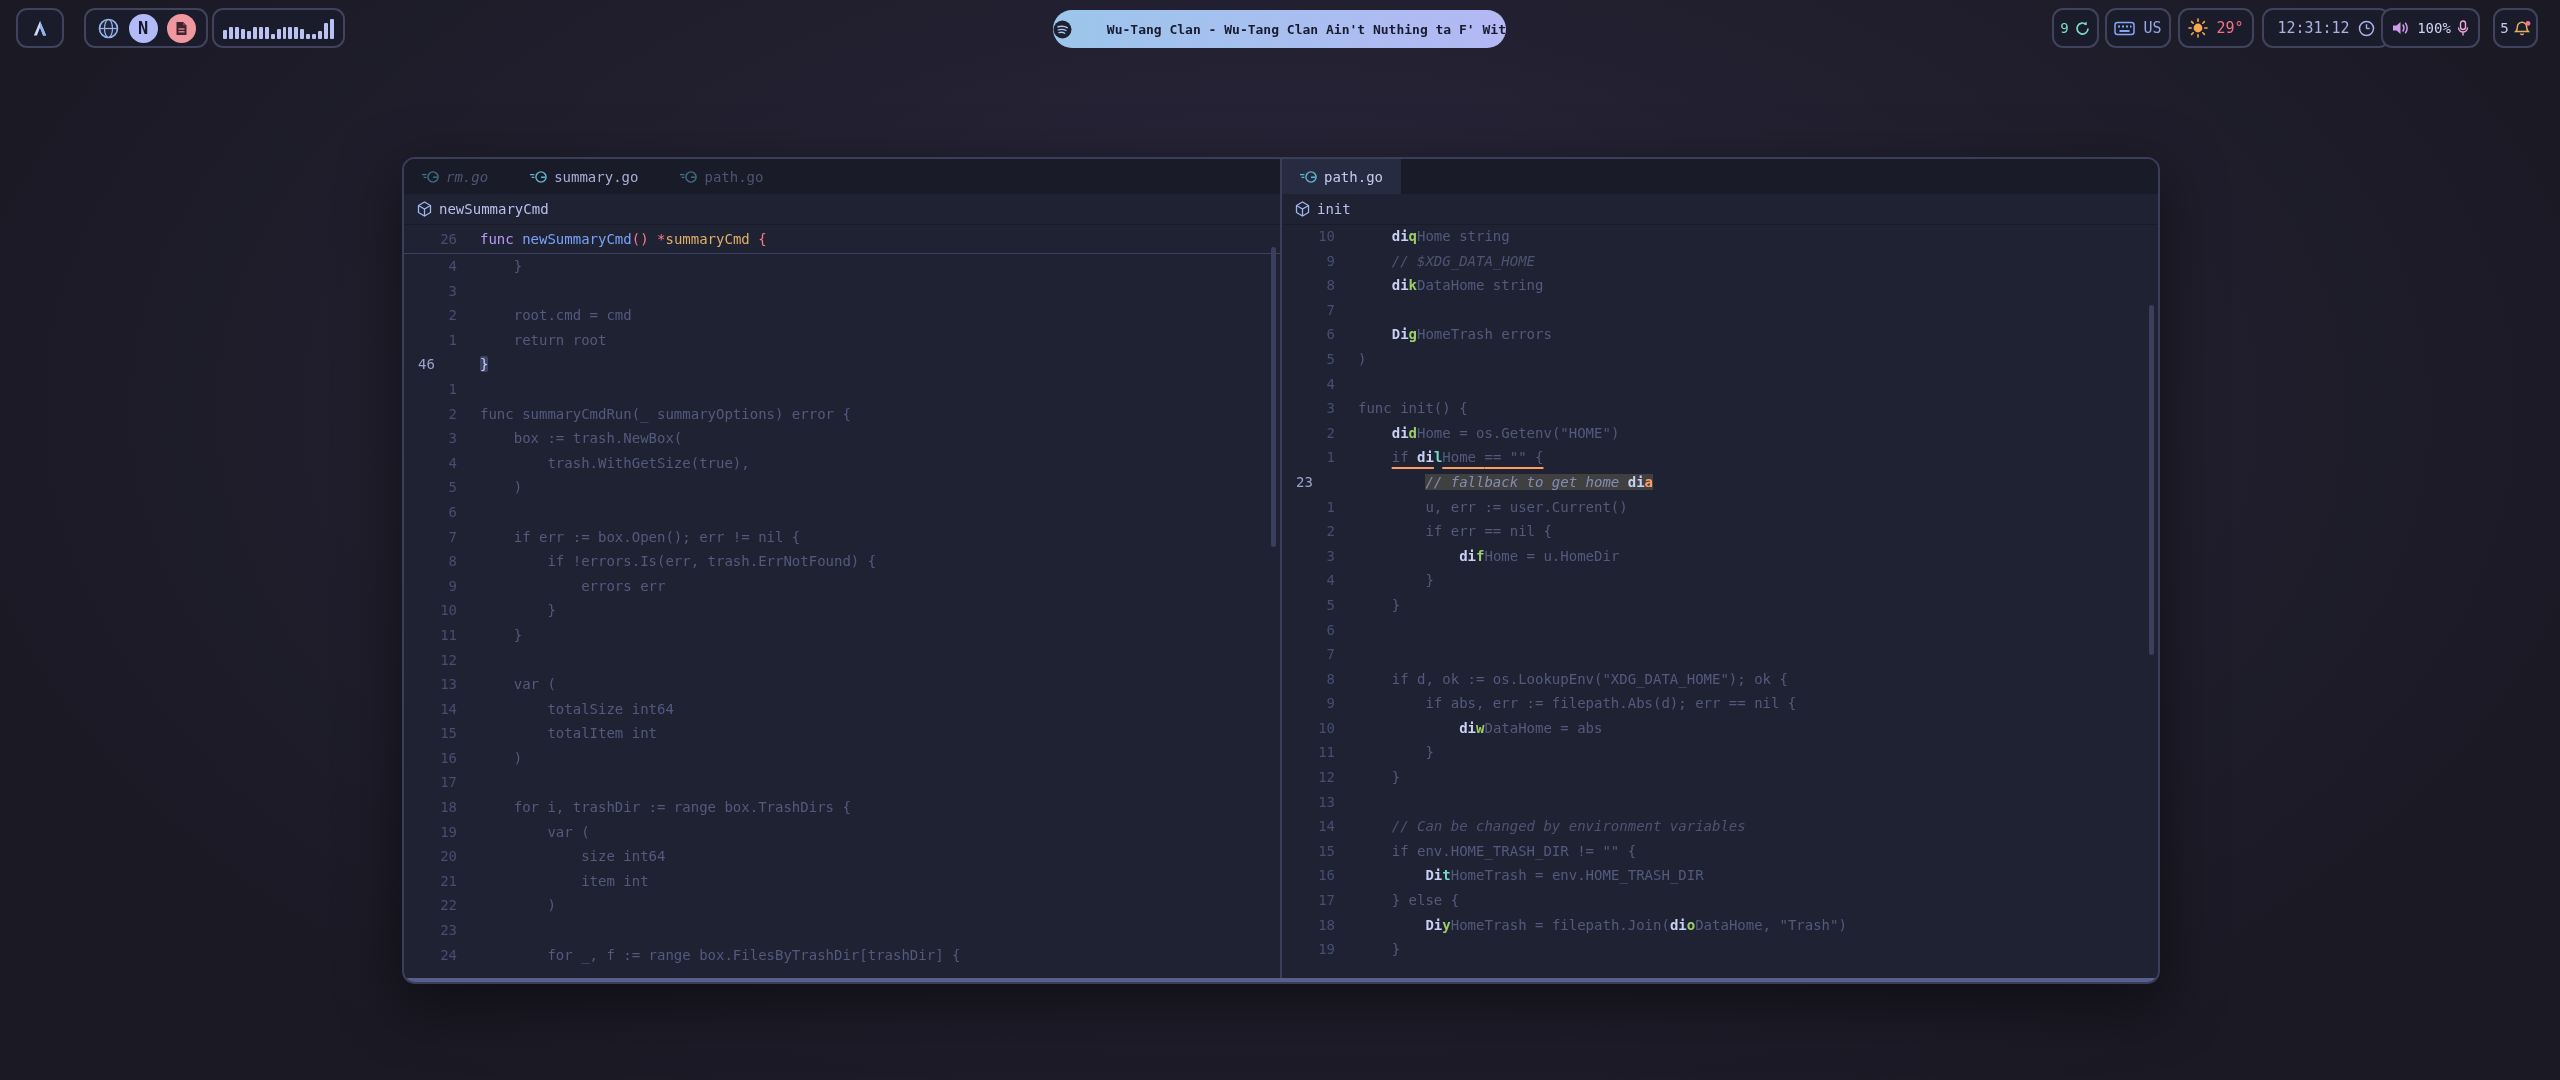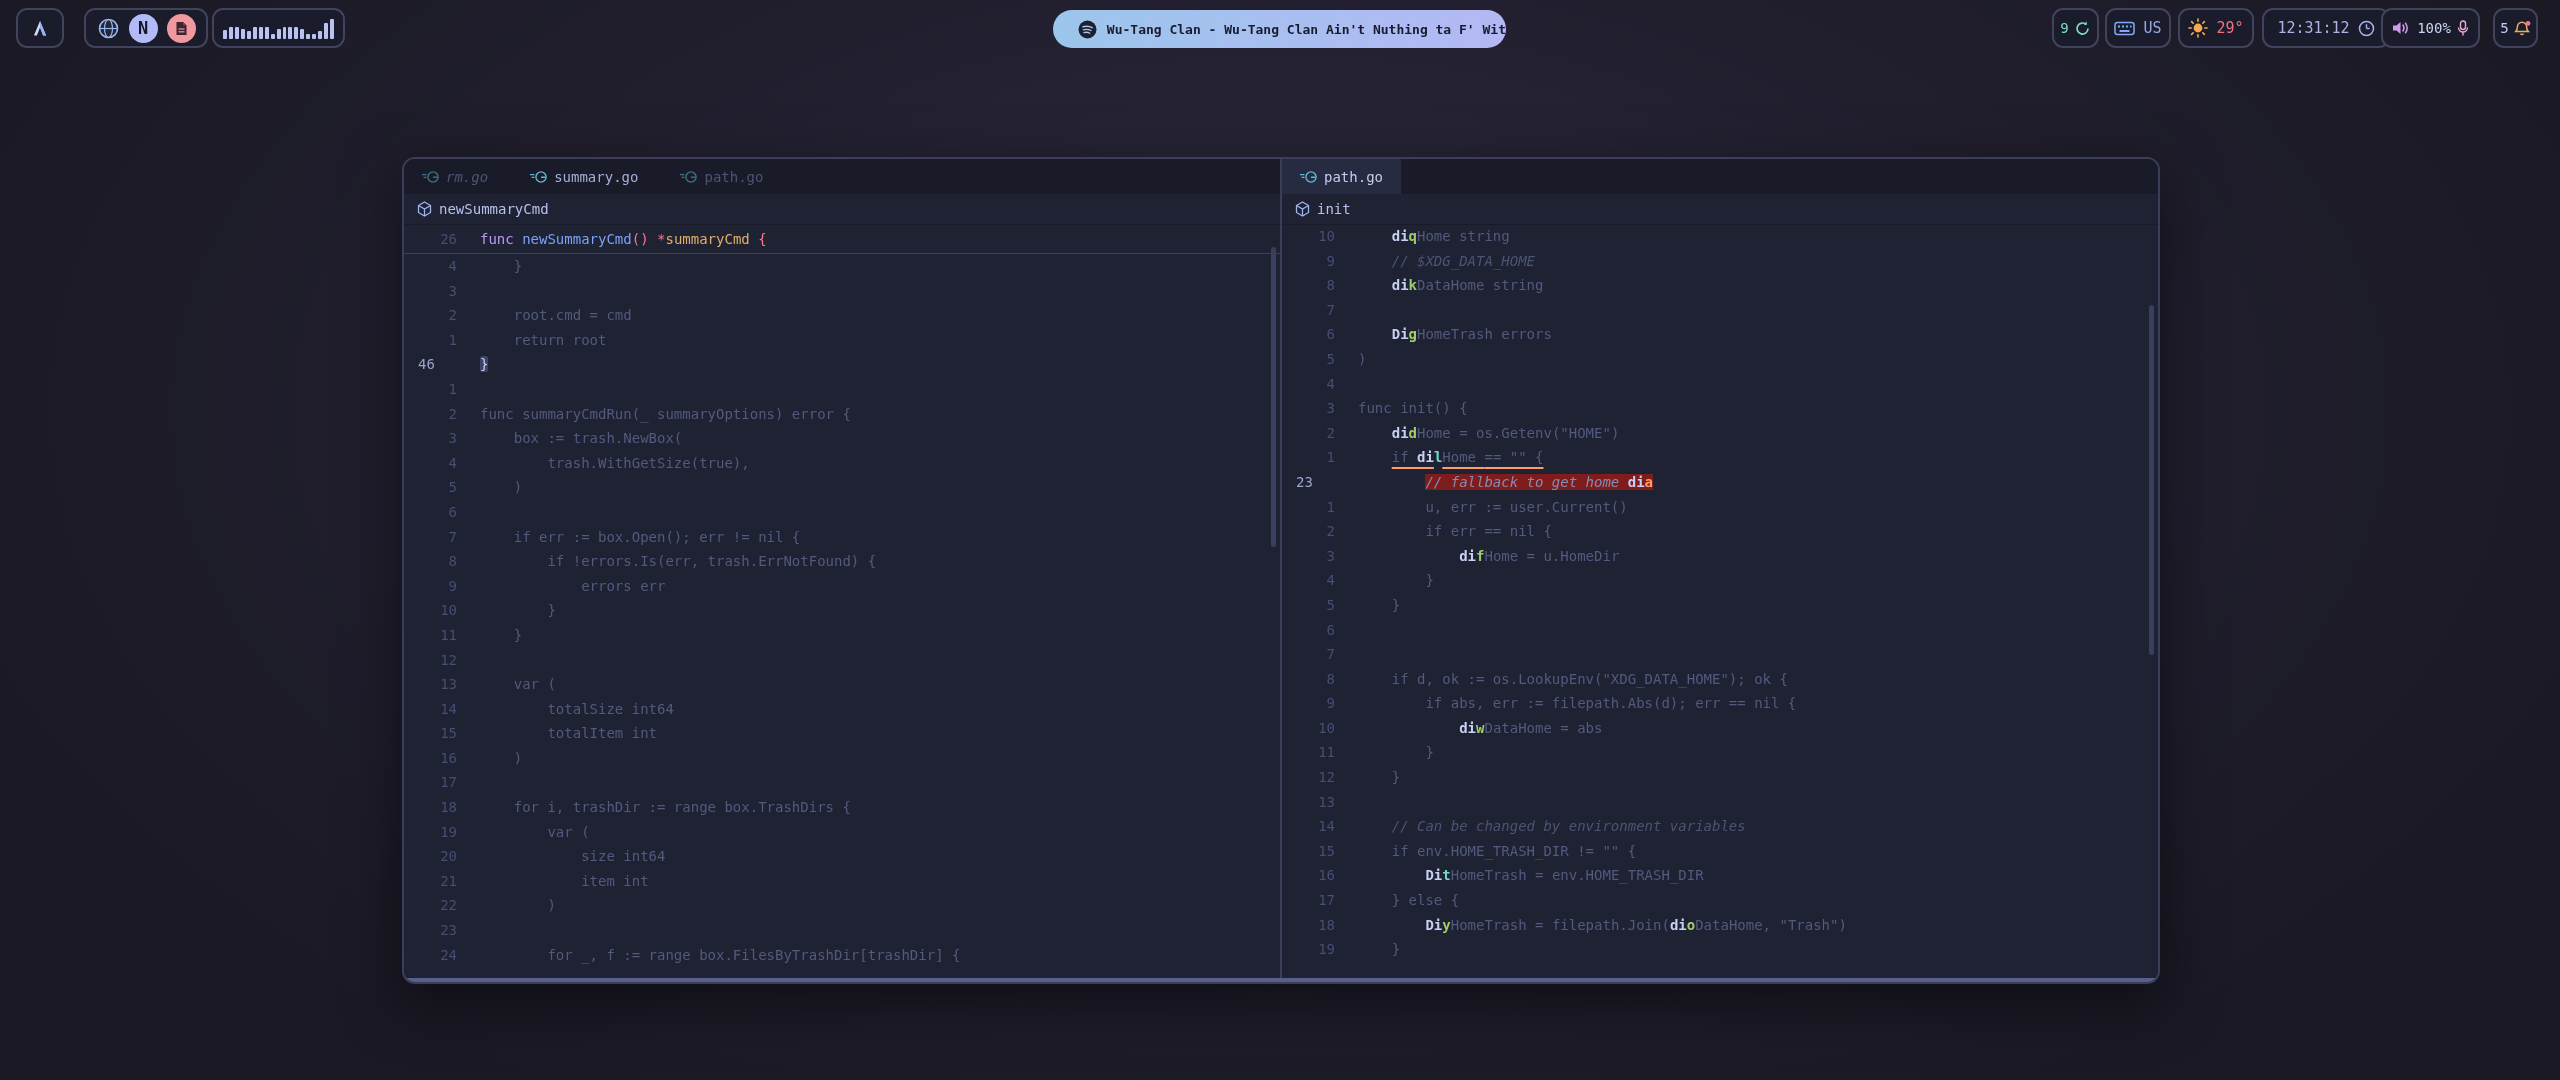--- a/index.html
+++ b/index.html
@@ -18,21 +18,21 @@
   
   .tbox{position:absolute;top:8px;height:40px;background:#1b1c2b;border:2px solid #41435c;border-radius:11px;display:flex;align-items:center;justify-content:center}
   .launcher{left:16px;width:48px}
   .dock{left:84px;width:124px;gap:9px}
   .appcirc{width:29px;height:29px;border-radius:50%;display:flex;align-items:center;justify-content:center;font-weight:bold}
   .appcirc.nv{background:#b3baf8;color:#14152a;font-size:17px}
   .appcirc.doc{background:#f0989f}
   .cava{left:212px;width:133px;align-items:flex-end;padding:0 9px 7px 9px;gap:2px;justify-content:flex-start}
   .cava .bar{width:4px;background:#b9c2f0;border-radius:1px}
   .music{position:absolute;left:1053px;top:10px;width:453px;height:38px;border-radius:19px;
-    background:linear-gradient(90deg,#9cc6ec,#b4b8f4);display:flex;align-items:center;justify-content:flex-end;gap:10px;
+    background:linear-gradient(90deg,#9cc6ec,#b4b8f4);display:flex;align-items:center;justify-content:space-between;gap:10px;
     color:#191b30;font-size:13px;font-weight:bold}
   .widget{gap:8px;font-size:15px;padding:0 10px}
   .w-upd{left:2052px;width:47px;gap:5px;font-size:14px}
   .w-kbd{left:2105px;width:66px}
   .w-wx{left:2178px;width:76px}
   .w-clk{left:2262px;width:128px;font-size:15px}
   .w-vol{left:2381px;width:99px;gap:6px;font-size:14px}
   .w-bell{left:2493px;width:45px;gap:5px;font-size:14px}
   .c-upd{color:#7adfc4}.c-kbd{color:#93a6e6}.c-wx{color:#f1737f}.c-clk{color:#a9b3e6}.c-vol{color:#cdd5f5}.c-bell{color:#c3cbef}
   
@@ -60,21 +60,21 @@
   .ln{width:53px;text-align:right;color:#454e73;font-size:14px;line-height:24.6px;flex:none}
   .ctx .ln{line-height:30px}
   .lncur{text-align:left;padding-left:14px;color:#9ba3cc}
   .tx{white-space:pre;padding-left:23px;font-size:14px;line-height:24.6px;color:var(--dim-code)}
   .ctx .tx{line-height:30px}
   .seg.m{color:var(--match-white);font-weight:bold}
   .seg.lb{color:var(--accent-green);font-weight:bold}
   .seg.lbt{color:var(--accent-teal);font-weight:bold}
   .seg.lbo{color:var(--accent-orange);font-weight:bold}
   .seg.cm{font-style:italic;color:#4c5473}
-  .seg.hl{background:#7f1d1d}
+  .seg.hl{background:#404040}
   .seg.cm.hl{color:#848cb5}
   .seg.ul{text-decoration:underline;text-decoration-color:var(--accent-orange);text-decoration-thickness:2px;text-underline-offset:5px}
   .seg.cur{background:#3d4466;color:var(--match-white);border-radius:2px}
   .seg.kw{color:var(--accent-purple)}
   .seg.fn{color:var(--accent-blue)}
   .seg.rd{color:var(--accent-red)}
   .seg.ty{color:var(--accent-yellow)}
   .thumb{position:absolute;width:5px;border-radius:3px;background:#3a3f5e}
   .pane.left .thumb{right:4px;top:88px;height:300px}
   .pane.right .thumb{right:4px;top:146px;height:350px}

